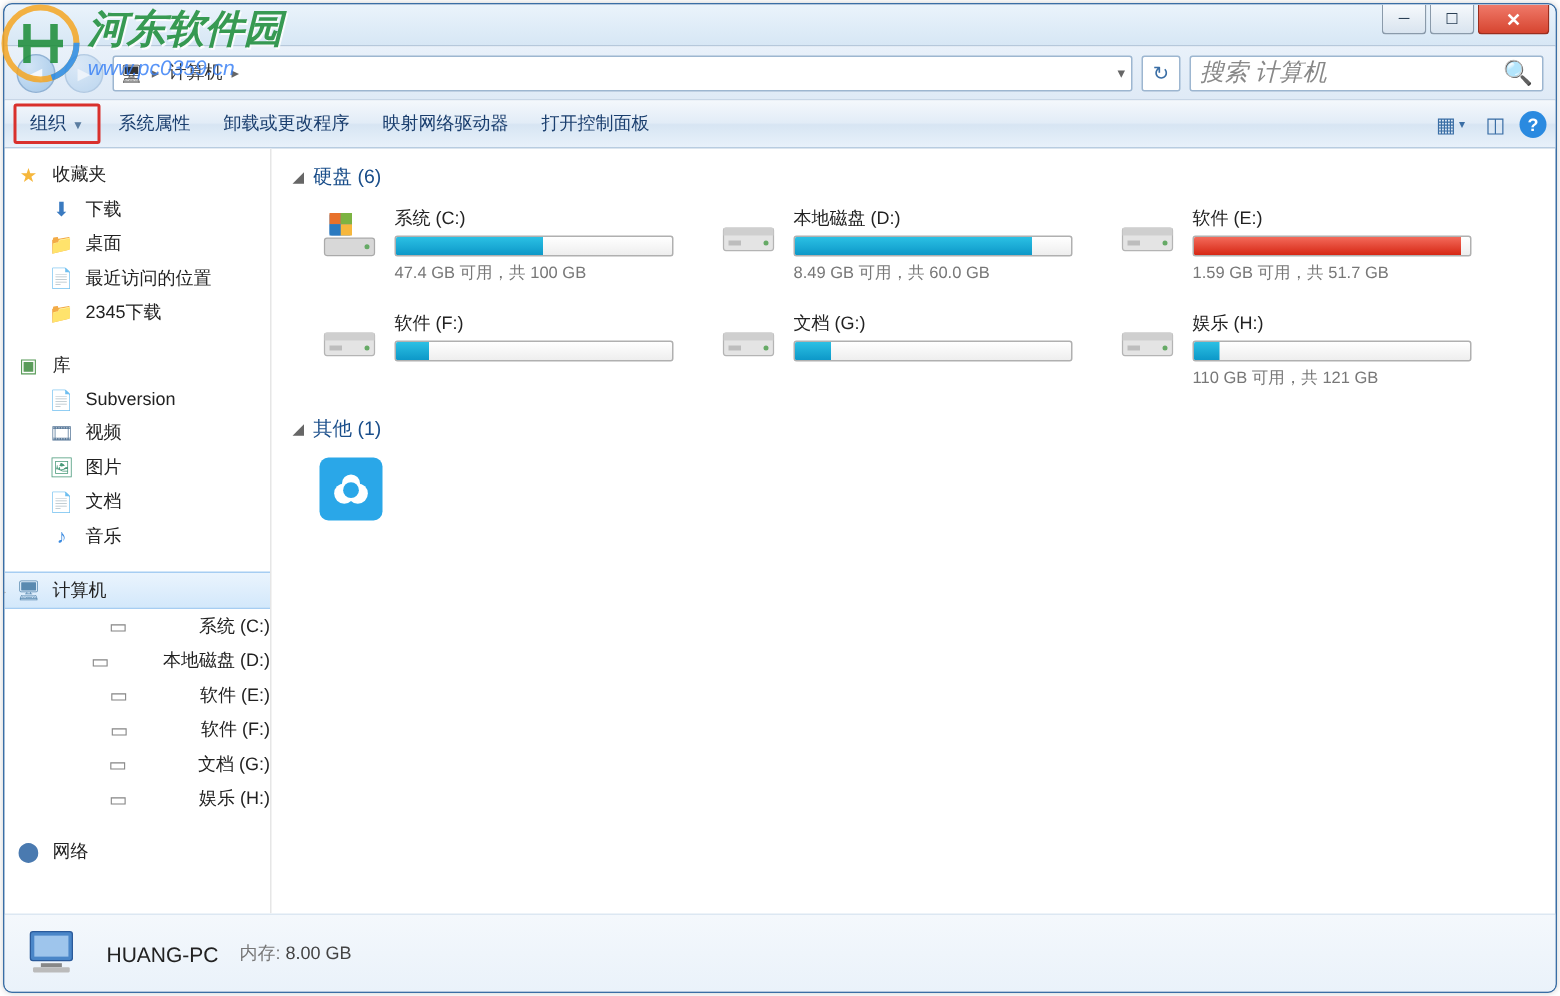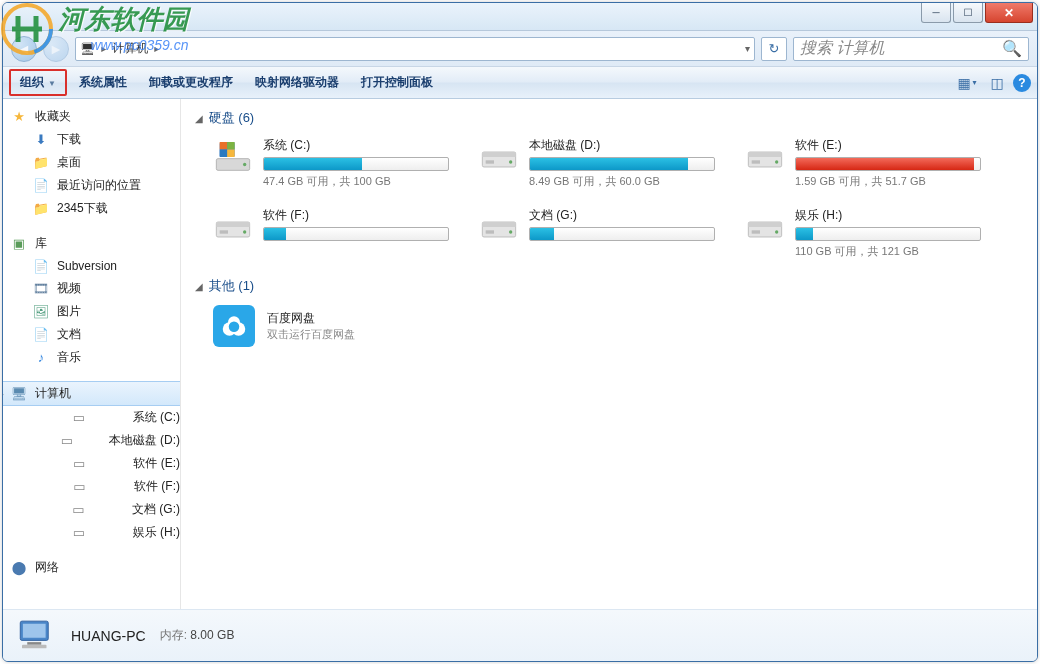--- a/index.html
+++ b/index.html
@@ -1,21 +1,21 @@
 <!DOCTYPE html>
 <html><head>
 <meta charset="utf-8">
 <style>
 * { margin: 0; padding: 0; box-sizing: border-box; font-family: "Microsoft YaHei", "Segoe UI", Tahoma, sans-serif; }
 body { background: #fff; width: 1040px; height: 664px; overflow: hidden; position: relative; }
 
 
 .watermark { position: absolute; top: 2px; left: 0; z-index: 1000; pointer-events: none; opacity: 0.85; }
 .watermark .logo { display: inline-block; width: 54px; height: 54px; vertical-align: top; }
-.watermark .wmtext { display: inline-block; vertical-align: top; text-align: right; }
+.watermark .wmtext { display: inline-block; vertical-align: top; }
 .watermark .wm1 { font-size: 26px; font-weight: bold; color: #1a8c36; font-style: italic; text-shadow: 1px 1px 0 #fff; }
 .watermark .wm2 { font-size: 14px; color: #3b82f6; font-style: italic; }
 
 
 .window { position: absolute; top: 2px; left: 2px; right: 2px; bottom: 2px; border: 1px solid #3a6ea5; border-radius: 6px; background: #fff; display: flex; flex-direction: column; overflow: hidden; box-shadow: 0 0 4px rgba(0,0,0,.2); }
 .titlebar { height: 28px; background: linear-gradient(to bottom, #eaf3fb, #d7e7f5); border-bottom: 1px solid #b6c8db; display: flex; justify-content: flex-end; align-items: flex-start; padding: 0; }
 .winbtn { width: 30px; height: 20px; margin: 0 1px; border: 1px solid #8a9aaa; border-top: none; border-radius: 0 0 3px 3px; display: flex; align-items: center; justify-content: center; font-size: 10px; background: linear-gradient(to bottom,#f6f9fc,#d9e4ef); color: #2a3f55; cursor: default; }
 .winbtn.close { width: 48px; background: linear-gradient(to bottom,#f07a6a,#d64530); color: #fff; border-color: #9a2e1e; margin-right: 4px; }
 .winbtn.close span { font-weight: bold; font-size: 12px; }
 
@@ -24,21 +24,21 @@
 .navbtn { width: 26px; height: 26px; border-radius: 50%; background: radial-gradient(circle at 30% 30%, #c7dff5, #7ab0e0); border: 1px solid #5a8bbd; display: flex; align-items: center; justify-content: center; color: #fff; font-size: 14px; opacity: .6; }
 .crumbbar { flex: 1; height: 24px; background: #fff; border: 1px solid #9db6d0; border-radius: 2px; display: flex; align-items: center; padding: 0 4px; font-size: 12px; color: #333; gap: 6px; }
 .crumbbar .sep { color: #666; font-size: 10px; }
 .crumbbar .spacer { flex: 1; }
 .refreshbtn { width: 26px; height: 24px; background: #fff; border: 1px solid #9db6d0; border-radius: 2px; display: flex; align-items: center; justify-content: center; color: #3a6ea5; font-size: 13px; }
 .searchbox { width: 236px; height: 24px; background: #fff; border: 1px solid #9db6d0; border-radius: 2px; display: flex; align-items: center; padding: 0 6px; font-size: 16px; color: #888; font-style: italic; gap: 6px; }
 .searchbox .sicon { color: #6a8db0; font-style: normal; margin-left: auto; }
 
 
 .toolbar { height: 32px; background: linear-gradient(to bottom,#f4f8fc,#e2ecf7 48%,#d7e5f3 52%,#e8f1fa); border-bottom: 1px solid #b8cce0; display: flex; align-items: center; padding: 0 6px; font-size: 12px; color: #1a3e6e; gap: 2px; }
-.tbitem { padding: 4px 10px; border-radius: 2px; font-weight: bold; }
+.tbitem { padding: 4px 10px; border-radius: 2px; }
 .tbitem.org { border: 2px solid #d9302c; padding: 3px 9px; }
 .tbitem .dd { font-size: 8px; margin-left: 4px; color: #5a7ca0; }
 .toolbar .tspacer { flex: 1; }
 .tbicon { width: 28px; height: 24px; display: flex; align-items: center; justify-content: center; color: #3a6ea5; font-size: 14px; }
 .tbicon.help { color: #207be7; background: #2a8ae0; color: #fff; border-radius: 50%; width: 18px; height: 18px; font-size: 12px; font-weight: bold; }
 
 
 .body { flex: 1; display: flex; overflow: hidden; }
 .sidebar { width: 178px; border-right: 1px solid #e6e6e6; background: #fff; padding: 6px 0; overflow-y: auto; font-size: 12px; }
 .sbgroup { margin-bottom: 12px; }
@@ -359,24 +359,20 @@
       </div>
       <div class="other">
         <div class="oicon">
           <svg viewBox="0 0 40 40" width="30" height="30">
               <circle cx="14" cy="24" r="9" fill="#fff"></circle>
               <circle cx="26" cy="24" r="9" fill="#fff"></circle>
               <circle cx="20" cy="15" r="8" fill="#fff"></circle>
               <circle cx="20" cy="21" r="7" fill="#2aa7e8"></circle>
             </svg>
         </div>
-        <div class="otext">
-          <div class="oname">百度网盘</div>
-          <div class="odesc">双击运行百度网盘</div>
-        </div>
       </div>
     </div>
   </div>
 
   <div class="statusbar">
     <svg class="sicon" viewBox="0 0 48 42">
         <rect x="6" y="4" width="32" height="22" rx="2" fill="#4a86c8" stroke="#2a5a9a"></rect>
         <rect x="9" y="7" width="26" height="16" fill="#9ec5ec"></rect>
         <rect x="14" y="28" width="16" height="3" fill="#888"></rect>
         <rect x="8" y="31" width="28" height="4" rx="1" fill="#bbb"></rect>

